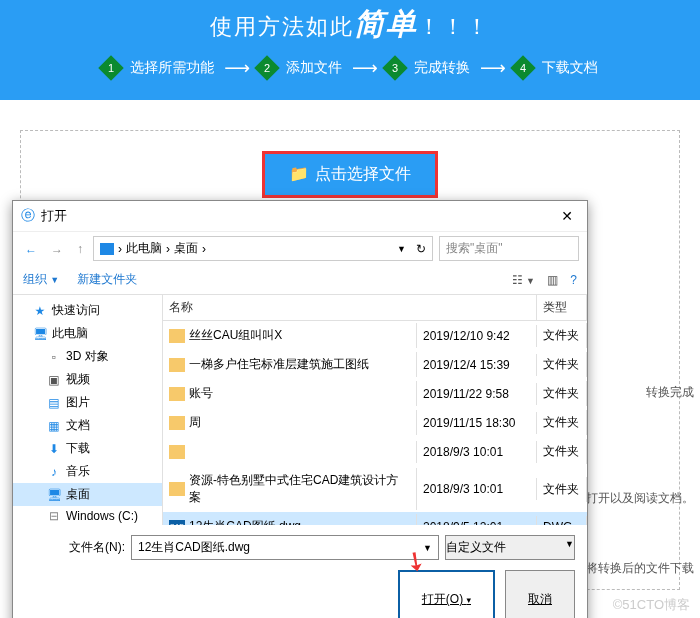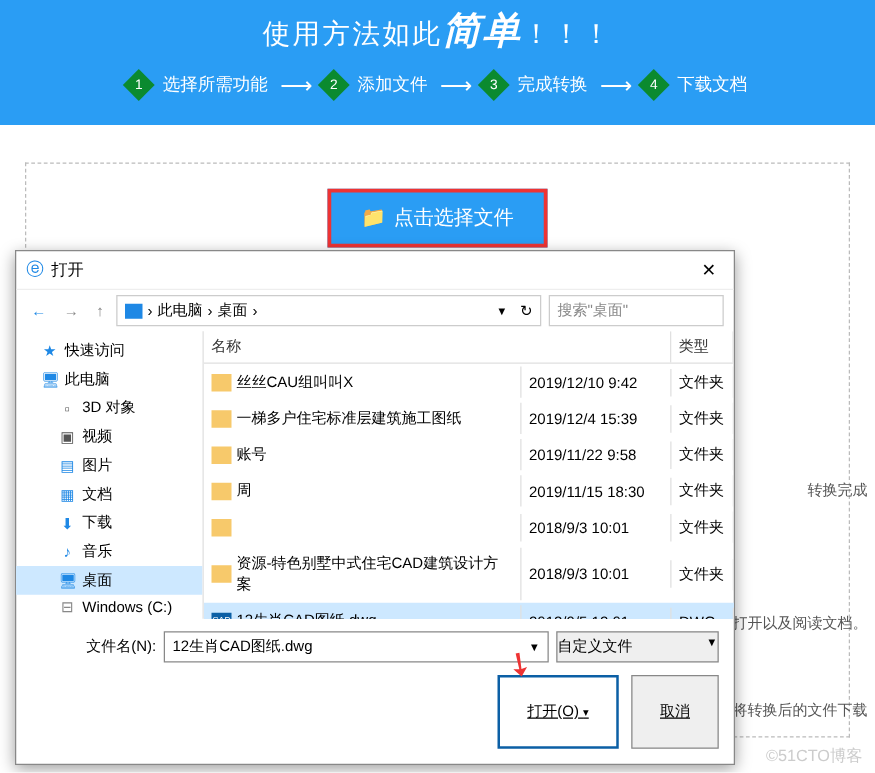--- a/index.html
+++ b/index.html
@@ -132,20 +132,29 @@
       <span>›</span>
       <span>桌面</span>
       <span>›</span>
       <span style="margin-left:auto" class="drop">▼</span>
       <span style="margin-left:6px">↻</span>
     </div>
     <div class="search-box">
       <span>搜索"桌面"</span>
     </div>
   </div>
+  <div class="dlg-toolbar">
+    <span class="tb-link"><span>组织</span> <span class="drop">▼</span></span>
+    <span class="tb-link">新建文件夹</span>
+    <div class="tb-right">
+      <span class="view-icon">☷ <span class="drop">▼</span></span>
+      <span class="view-icon">▥</span>
+      <span class="view-icon" style="color:#1e78d0">?</span>
+    </div>
+  </div>
   <div class="dlg-body">
     <div class="sidebar" id="sidebar">
         <div class="sb-item">
           <span class="sb-ico" style="color:#1e88e5">★</span>
           <span>快速访问</span>
         </div>
         <div class="sb-item">
           <span class="sb-ico" style="color:#1e88e5">🖥</span>
           <span>此电脑</span>
         </div>

